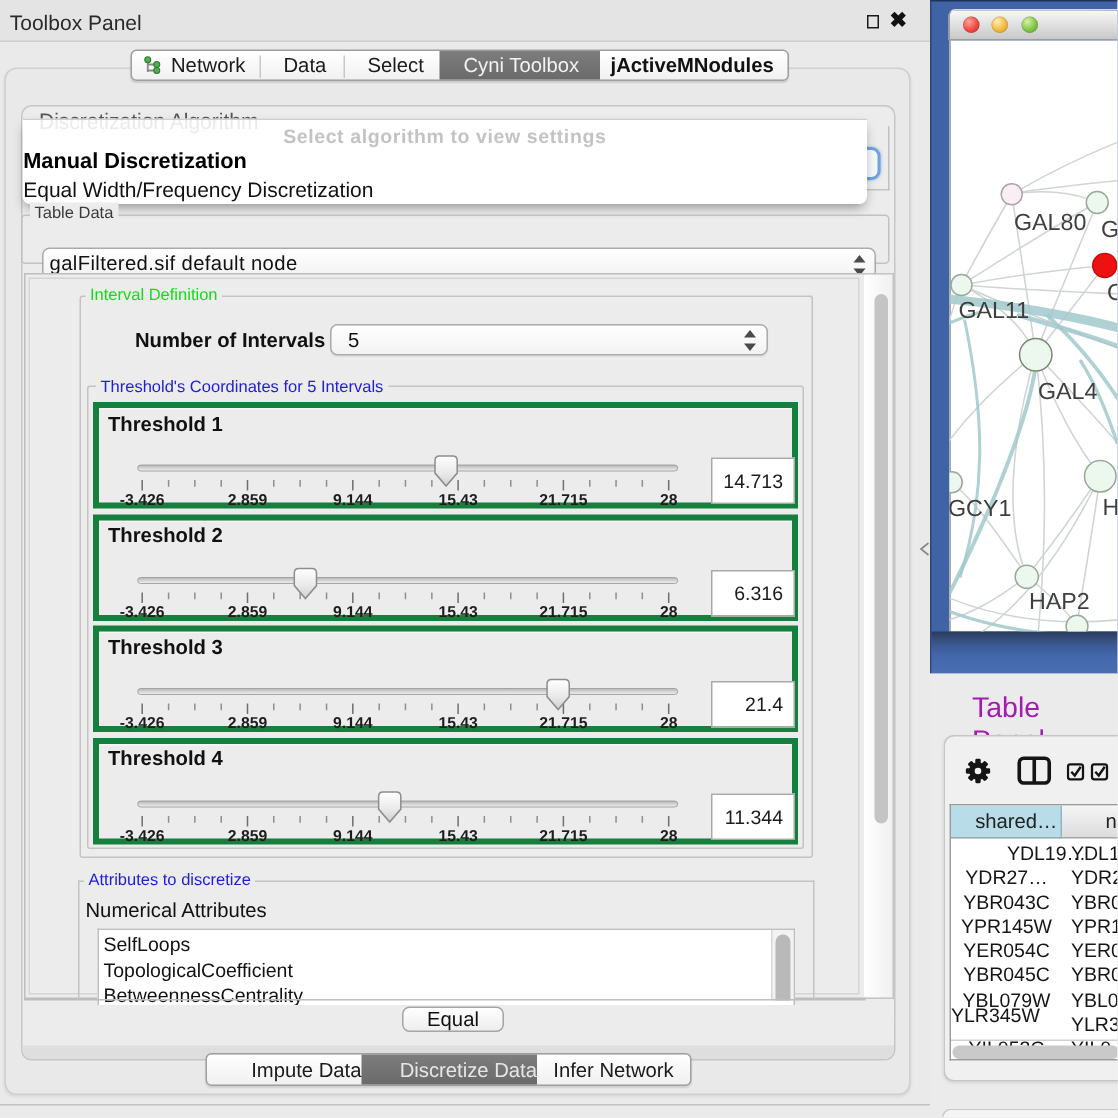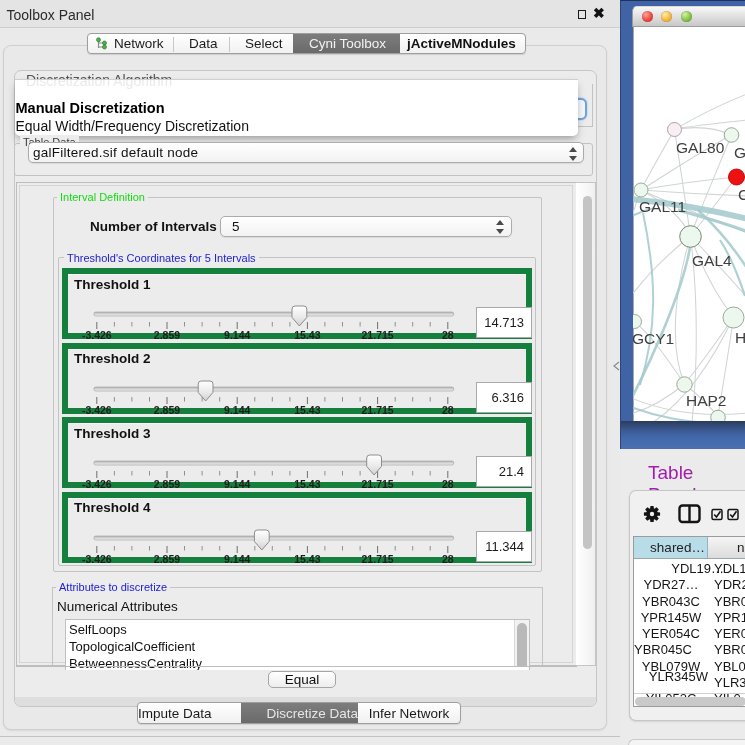--- a/index.html
+++ b/index.html
@@ -1,18 +1,18 @@
 <!DOCTYPE html>
 <html><head><meta charset="utf-8">
 <style>
 *{margin:0;padding:0;box-sizing:border-box}
 html,body{width:745px;height:745px;overflow:hidden}
 body{font-family:"Liberation Sans",sans-serif;background:#ebebeb;position:relative;font-size:13.5px;color:#1c1c1c}
 .abs{position:absolute}
-.tpan{position:absolute;left:62px;width:470px;height:71px;background:#ececec;border:6px solid #15803d;box-shadow:inset 0 1px 0 #f8f8f8}
+.tpan{position:absolute;left:62px;width:470px;height:71px;background:#ececec;border:4px solid #15803d;box-shadow:inset 0 1px 0 #f8f8f8}
 .tlab{position:absolute;left:6px;top:2.5px;font-weight:700;font-size:13.5px;color:#111}
 .vbox{position:absolute;left:408px;top:33px;width:56px;height:31px;background:#fff;border:1px solid #a9a9a9;line-height:29px;text-align:right;padding-right:7px;font-size:13px}
 .gtit{position:absolute;background:#ececec;padding:0 3px;font-size:11px;line-height:15px}
 .sep{position:absolute;top:3px;width:1px;height:15px;background:#c8c8c8}
 </style></head>
 <body>
 <svg width="0" height="0" style="position:absolute">
     <defs>
 <linearGradient id="trk" x1="0" y1="0" x2="0" y2="1">
         <stop offset="0" stop-color="#b3b3b3"></stop>
@@ -57,27 +57,28 @@
 </div>
 
 <div class="abs" style="left:578px;top:84px;width:15px;height:43px;border-right:1px solid #c2c2c2;border-bottom:1px solid #c2c2c2"></div>
 <div class="abs" style="left:566px;top:98px;width:21px;height:22px;border-radius:6px;background:#f4f8fd;border:2.4px solid #6fa3dc;box-shadow:0 0 2px rgba(111,163,220,0.7)"></div>
 <div class="abs" style="left:26px;top:72px;width:400px;height:7px;overflow:hidden">
     <span style="font-size:14px;color:#555555;position:absolute;top:0">Discretization Algorithm</span>
   </div>
 
 <div class="abs" style="left:15px;top:79px;width:563px;height:57px;background:#ffffff;border-radius:0 0 5px 5px;border-top:1px solid #cfcfcf;box-shadow:0 4px 8px -2px rgba(0,0,0,0.4);overflow:hidden">
 <div class="abs" style="left:11px;top:-7px;font-size:14px;color:#eaeaea">Discretization Algorithm</div>
+<div class="abs" style="left:0;top:2.5px;width:563px;text-align:center;font-size:13px;font-weight:700;color:#c3c3c3;letter-spacing:0.4px">Select algorithm to view settings</div>
 <div class="abs" style="left:0.5px;top:20px;font-size:14.5px;font-weight:700;color:#000">Manual Discretization</div>
 <div class="abs" style="left:0.5px;top:37.5px;font-size:14px;color:#111">Equal Width/Frequency Discretization</div>
 </div>
 
 <div class="abs" style="left:14px;top:143px;width:579px;height:33px;border:1px solid #c2c2c2;border-radius:3px"></div>
 <div class="gtit" style="left:20px;top:135px;color:#3a3a3a">Table Data</div>
-<div class="abs" style="left:28px;top:142px;width:556px;height:21px;background:linear-gradient(#ffffff,#f2f2f2);border:1px solid #ababab;border-radius:5px;box-shadow:0 1px 1px rgba(0,0,0,0.08)">
+<div class="abs" style="left:28px;top:165px;width:556px;height:21px;background:linear-gradient(#ffffff,#f2f2f2);border:1px solid #ababab;border-radius:5px;box-shadow:0 1px 1px rgba(0,0,0,0.08)">
 <div class="abs" style="left:4px;top:2px;color:#111;letter-spacing:0.25px">galFiltered.sif default node</div>
 <svg class="abs" style="right:4px;top:3px" width="12" height="16">
       <path d="M6,1 L10,6 L2,6 Z" fill="#4a4a4a"></path>
       <path d="M6,15 L10,10 L2,10 Z" fill="#4a4a4a"></path>
     </svg>
 </div>
 
 <div class="abs" style="left:16px;top:182px;width:561px;height:484px;border:1px solid #bdbdbd;background:#ececec"></div>
 <div class="abs" style="left:19px;top:185px;width:554px;height:478px;border:1px solid #d4d4d4"></div>
 <div class="abs" style="left:576px;top:182px;width:20px;height:484px;background:linear-gradient(90deg,#ffffff,#f0f0f0);border:1px solid #c4c4c4;border-left:none"></div>
@@ -165,21 +166,21 @@
 <div class="abs" style="left:65px;top:619px;width:465px;height:51px;background:#ffffff;border:1px solid #bfbfbf;border-bottom:none;overflow:hidden">
 <div style="padding-left:3px;padding-top:2px;line-height:16.8px;font-size:13px;color:#111">SelfLoops<br>TopologicalCoefficient<br>BetweennessCentrality</div>
 <div class="abs" style="right:0;top:0;width:15px;height:47px;background:#f2f2f2;border-left:1px solid #d8d8d8"></div>
 <div class="abs" style="right:2px;top:3px;width:10px;height:44px;background:#b9b9b9;border-radius:5px 5px 0 0"></div>
 </div>
 <div class="abs" style="left:16px;top:666px;width:561px;height:1px;background:#bdbdbd"></div>
 
 <div class="abs" style="left:268px;top:671px;width:68px;height:17px;background:linear-gradient(#ffffff,#ededed);border:1px solid #a5a5a5;border-radius:5px;text-align:center;line-height:15px;color:#111">Equal</div>
 <div class="abs" style="left:137px;top:702px;width:324px;height:22px;background:linear-gradient(#ffffff,#f0f0f0);border:1px solid #9e9e9e;border-radius:4px;box-shadow:0 1px 1px rgba(0,0,0,0.1)">
 <div class="abs" style="left:103px;top:0;width:117px;height:20px;background:linear-gradient(#7d7d7d,#6a6a6a)"></div>
-<div class="abs" style="left:0;top:3px;width:103px;text-align:left;color:#1a1a1a">Impute Data</div>
+<div class="abs" style="left:0;top:3px;width:103px;text-align:right;color:#1a1a1a">Impute Data</div>
 <div class="abs" style="left:103px;top:3px;width:117px;text-align:right;color:#e6e6e6">Discretize Data</div>
 <div class="abs" style="left:220px;top:3px;width:102px;text-align:center;color:#1a1a1a">Infer Network</div>
 </div>
 <div class="abs" style="left:0;top:736px;width:622px;height:1px;background:#c2c2c2"></div>
 <svg class="abs" style="left:613px;top:361px" width="7" height="10">
     <path d="M6,1 L1,5 L6,9" stroke="#8a8a8a" stroke-width="1.2" fill="none"></path>
   </svg>
 
 <div class="abs" style="left:620px;top:0;width:125px;height:449px;background:#4063a6;border-top:1px solid #1f335a;border-left:1px solid #2b4579"></div>
 <div class="abs" style="left:632px;top:6px;width:113px;height:21px;background:linear-gradient(#f8f8f8,#c8c8c8);border-radius:5px 0 0 0;border-left:1px solid #9a9a9a;border-top:1px solid #d8d8d8;border-bottom:1px solid #9e9e9e"></div>
@@ -292,24 +293,24 @@
       <div class="abs" style="left:16px;top:0px;width:74px;text-align:right">YDL19…</div>
       <div class="abs" style="left:80px;top:0px;width:40px">YDL1</div>
       <div class="abs" style="left:0;top:16px;width:74px;text-align:center">YDR27…</div>
       <div class="abs" style="left:80px;top:16px;width:40px">YDR2</div>
       <div class="abs" style="left:0;top:33px;width:74px;text-align:center">YBR043C</div>
       <div class="abs" style="left:80px;top:33px;width:40px">YBR0</div>
       <div class="abs" style="left:0;top:49px;width:74px;text-align:center">YPR145W</div>
       <div class="abs" style="left:80px;top:49px;width:40px">YPR1</div>
       <div class="abs" style="left:0;top:65px;width:74px;text-align:center">YER054C</div>
       <div class="abs" style="left:80px;top:65px;width:40px">YER0</div>
-      <div class="abs" style="left:0;top:81px;width:74px;text-align:left">YBR045C</div>
+      <div class="abs" style="left:0;top:81px;width:74px;text-align:center">YBR045C</div>
       <div class="abs" style="left:80px;top:81px;width:40px">YBR0</div>
       <div class="abs" style="left:0;top:98px;width:74px;text-align:center">YBL079W</div>
       <div class="abs" style="left:80px;top:98px;width:40px">YBL0</div>
-      <div class="abs" style="left:0;top:108px;width:74px;text-align:right">YLR345W</div>
+      <div class="abs" style="left:0;top:108px;width:74px;text-align:left">YLR345W</div>
       <div class="abs" style="left:80px;top:114px;width:40px">YLR3</div>
       <div class="abs" style="left:0;top:130px;width:74px;text-align:center">YIL053C</div>
       <div class="abs" style="left:80px;top:130px;width:40px">YIL0</div>
     </div>
 <div class="abs" style="left:0;top:156px;width:112px;height:1px;background:#d0d0d0"></div>
 <div class="abs" style="left:1px;top:160px;width:111px;height:9px;background:#c9c9c9;border-radius:5px"></div>
 </div>
 <div class="abs" style="left:628px;top:739px;width:117px;height:6px;background:#f4f4f4;border:1px solid #c9c9c9;border-radius:6px 0 0 0;border-right:none;border-bottom:none"></div>
 </body></html>

